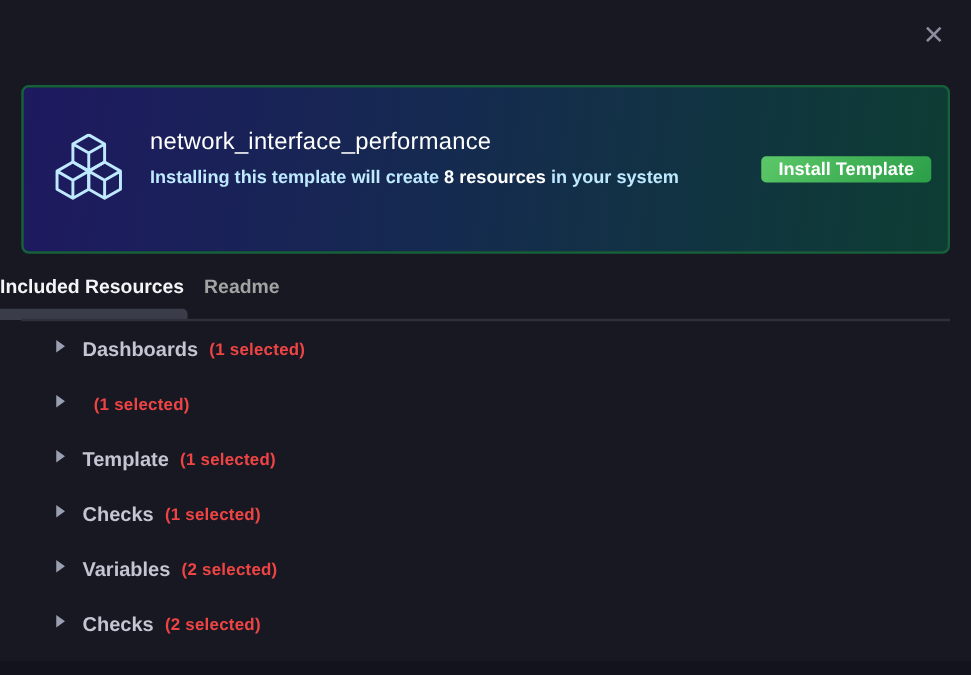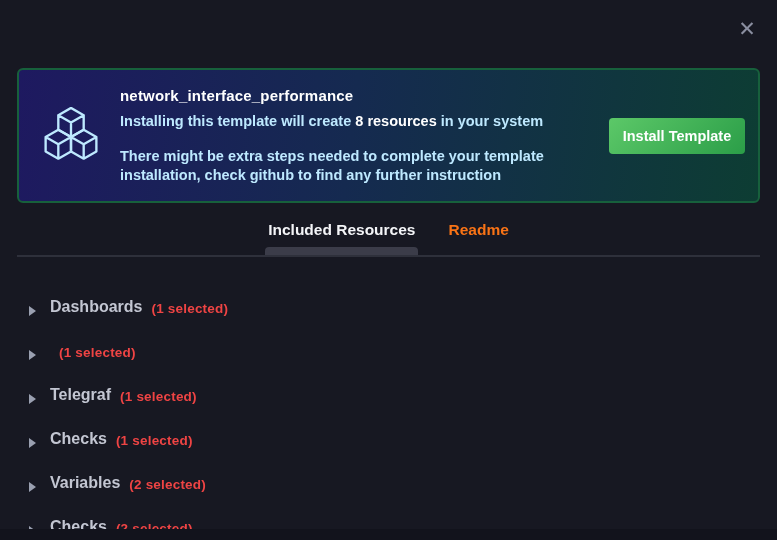--- a/index.html
+++ b/index.html
@@ -25,53 +25,53 @@
 
   
   .banner {
     position:absolute; left:17px; top:68px; width:743px; height:135px;
     border:2px solid #17603c; border-radius:6px;
     background:linear-gradient(97deg, #1e1960 0%, #152a50 45%, #0d3d33 100%);
     display:flex; align-items:center;
   }
   .banner-icon { margin:0 20px 0 23px; flex:0 0 auto; display:flex; }
   .banner-text { display:flex; flex-direction:column; justify-content:center; }
-  .template-name { font-size:15px; font-weight:700; color:#ffffff; margin-bottom:9px; letter-spacing:.2px; }
+  .template-name { font-size:19px; font-weight:400; color:#ffffff; margin-bottom:9px; letter-spacing:.2px; }
   .banner-line1 { font-size:14.5px; font-weight:600; color:#bee9ff; margin-bottom:18px; }
   .banner-line1 .hl { font-weight:800; color:#ffffff; }
   .banner-note  { font-size:14.5px; font-weight:600; color:#bee9ff; max-width:475px; line-height:18.5px; }
   .install-btn {
     margin-left:auto; margin-right:13px; flex:0 0 auto;
-    width:136px; height:36px; border:none; border-radius:4px;
+    width:136px; height:21px; border:none; border-radius:4px;
     background:linear-gradient(135deg,#5cc868 0%, #2b9e48 100%);
     color:#ffffff; font-family:"Liberation Sans", sans-serif;
     font-size:14.5px; font-weight:700; cursor:pointer;
   }
 
   
   .tabs {
     position:absolute; top:221px; left:0; right:0;
-    display:flex; justify-content:center; gap:33px;
+    display:flex; justify-content:flex-start; gap:16px;
   }
   .tab { position:relative; font-size:15.5px; font-weight:700; cursor:pointer; padding-bottom:4px; }
   .tab.active   { color:#f4f5f8; }
-  .tab.inactive { color:#f97316; }
+  .tab.inactive { color:#a3a3a3; }
   .tab-indicator {
     position:absolute; left:-3px; right:-3px; top:26px; height:9px;
     background:#3b3c49; border-radius:4px 4px 0 0;
   }
   .divider {
     position:absolute; top:255px; left:17px; right:17px; height:2px;
     background:#2e303b;
   }
 
   
   .resource-list { position:absolute; top:272px; left:0; right:0; }
   .resource-row {
-    height:44px; display:flex; align-items:flex-end; padding-left:29px; cursor:pointer;
+    height:44px; display:flex; align-items:flex-start; padding-left:29px; cursor:pointer;margin-left:16px;
   }
   .caret {
     width:0; height:0; flex:0 0 auto;
     border-left:7px solid #9aa0b1;
     border-top:5px solid transparent;
     border-bottom:5px solid transparent;
     margin-right:14px;
   }
   .resource-label { font-size:16px; font-weight:700; color:#c3c6d2; }
   .resource-count { font-size:13.5px; font-weight:600; color:#ef4444; margin-left:9px; letter-spacing:.2px; }
@@ -100,21 +100,20 @@
 
         <path d="M18 25 L32 33 L32 49 L18 57 L4 49 L4 33 Z M4 33 L18 41 L32 33 M18 41 L18 57"></path>
 
         <path d="M46 25 L60 33 L60 49 L46 57 L32 49 L32 33 Z M32 33 L46 41 L60 33 M46 41 L46 57"></path>
       </svg>
     </span>
 
     <div class="banner-text">
       <div class="template-name">network_interface_performance</div>
       <div class="banner-line1"><span>Installing this template will create </span><span class="hl">8 resources</span><span> in your system</span></div>
-      <div class="banner-note">There might be extra steps needed to complete your template installation, check github to find any further instruction</div>
     </div>
 
     <button class="install-btn">Install Template</button>
   </div>
 
   <div class="tabs">
     <div class="tab active">
       <span>Included Resources</span>
       <div class="tab-indicator"></div>
     </div>
@@ -130,21 +129,21 @@
       <span class="caret"></span>
       <span class="resource-label">Dashboards</span>
       <span class="resource-count">(1 selected)</span>
     </div>
     <div class="resource-row">
       <span class="caret"></span>
       <span class="resource-count">(1 selected)</span>
     </div>
     <div class="resource-row">
       <span class="caret"></span>
-      <span class="resource-label">Telegraf</span>
+      <span class="resource-label">Template</span>
       <span class="resource-count">(1 selected)</span>
     </div>
     <div class="resource-row">
       <span class="caret"></span>
       <span class="resource-label">Checks</span>
       <span class="resource-count">(1 selected)</span>
     </div>
     <div class="resource-row">
       <span class="caret"></span>
       <span class="resource-label">Variables</span>

